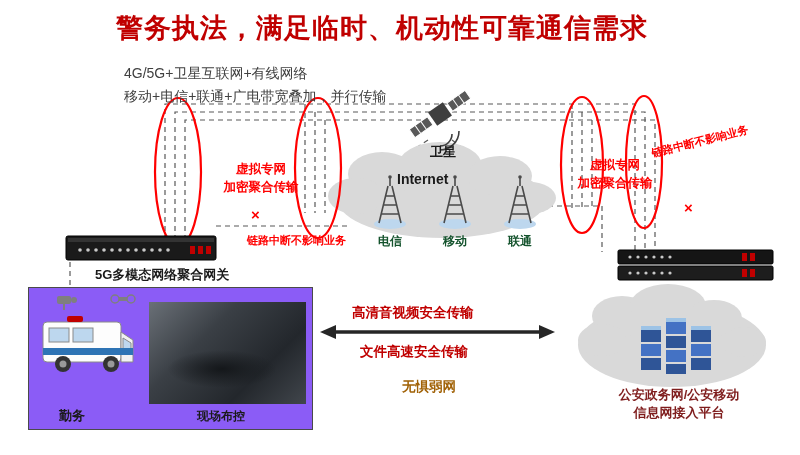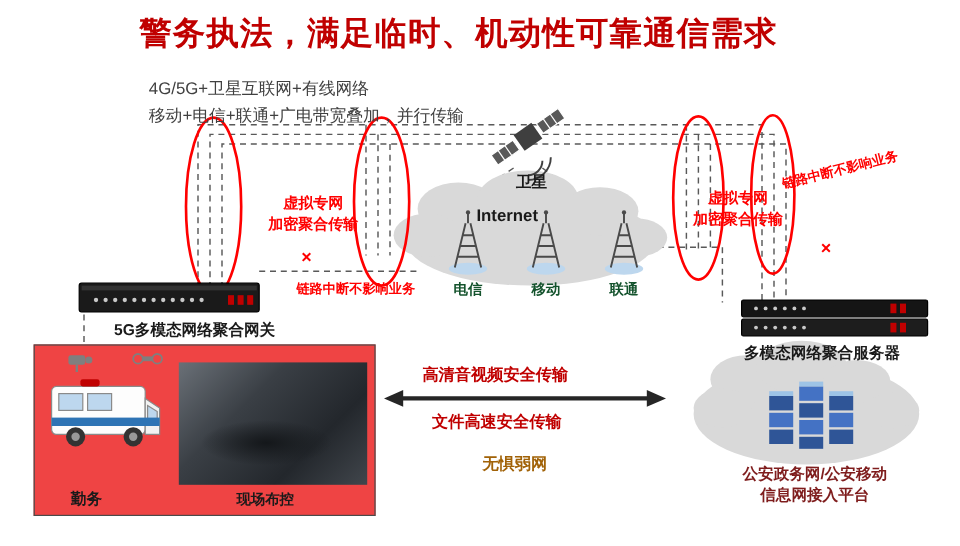--- a/index.html
+++ b/index.html
@@ -9,21 +9,21 @@
   .title{top:10px;left:0;width:764px;text-align:center;font-size:27px;font-weight:bold;color:#C00000;letter-spacing:1px;}
   .desc{left:124px;top:62px;font-size:14px;color:#404040;line-height:1.65;}
   .lbl{font-weight:bold;color:#1a1a1a;font-size:13px;}
   .tower-lbl{font-weight:bold;color:#14532d;font-size:12px;width:34px;text-align:center;}
   .vpn{color:#FF0000;font-weight:bold;font-size:12.5px;line-height:1.45;text-align:center;}
   .linkbreak{color:#FF0000;font-size:11px;font-weight:bold;white-space:nowrap;}
   .rot{transform:rotate(-14deg);transform-origin:left center;}
   .transfer{color:#C00000;font-weight:bold;font-size:13.5px;white-space:nowrap;}
   .weak{color:#a16207;font-weight:bold;font-size:13.5px;}
   .cross{color:#FF0000;font-weight:bold;font-size:15px;line-height:1;}
-  .scene-box{left:28px;top:287px;width:283px;height:141px;border:1px solid #4a4a4a;background:#ef4444;}
+  .scene-box{left:28px;top:287px;width:283px;height:141px;border:1px solid #4a4a4a;background:#8b5cf6;}
   .photo{left:120px;top:14px;width:157px;height:102px;
          background:linear-gradient(135deg,#6a7077 0%,#3a3f45 35%,#23272c 70%,#41464c 100%);}
   .photo::after{content:"";position:absolute;left:18px;top:48px;width:110px;height:38px;
          background:radial-gradient(ellipse at center,#14171a 0%,rgba(20,23,26,0) 70%);}
   .scene-lbl{font-weight:bold;color:#1a1a1a;font-size:13px;}
   .platform-lbl{left:593px;top:386px;width:172px;text-align:center;font-weight:bold;color:#7f1d1d;
                 font-size:13px;line-height:1.4;}
   .platform-lbl .inner{display:inline-block;width:128px;}
   svg{display:block;}
 </style>
@@ -205,21 +205,20 @@
     <div>加密聚合传输</div>
   </div>
 
   <div class="abs linkbreak" style="left:247px;top:233px;">链路中断不影响业务</div>
   <div class="abs linkbreak rot" style="left:652px;top:146px;">链路中断不影响业务</div>
 
   <div class="abs cross" style="left:251px;top:207px;">×</div>
   <div class="abs cross" style="left:684px;top:200px;">×</div>
 
   <div class="abs lbl" style="left:55px;top:266px;margin-left:40px;">5G多模态网络聚合网关</div>
-  <div class="abs lbl" style="left:620px;top:285px;">多模态网络聚合服务器</div>
 
   <div class="abs transfer" style="left:352px;top:304px;">高清音视频安全传输</div>
   <div class="abs transfer" style="left:360px;top:343px;">文件高速安全传输</div>
   <div class="abs weak" style="left:402px;top:378px;">无惧弱网</div>
 
   <div class="abs scene-box">
     <svg class="abs" style="left:4px;top:2px;" width="114" height="110" viewBox="0 0 114 110">
 
       <g>
         <rect x="24" y="6" width="14" height="8" rx="2" fill="#7f7f7f"></rect>

